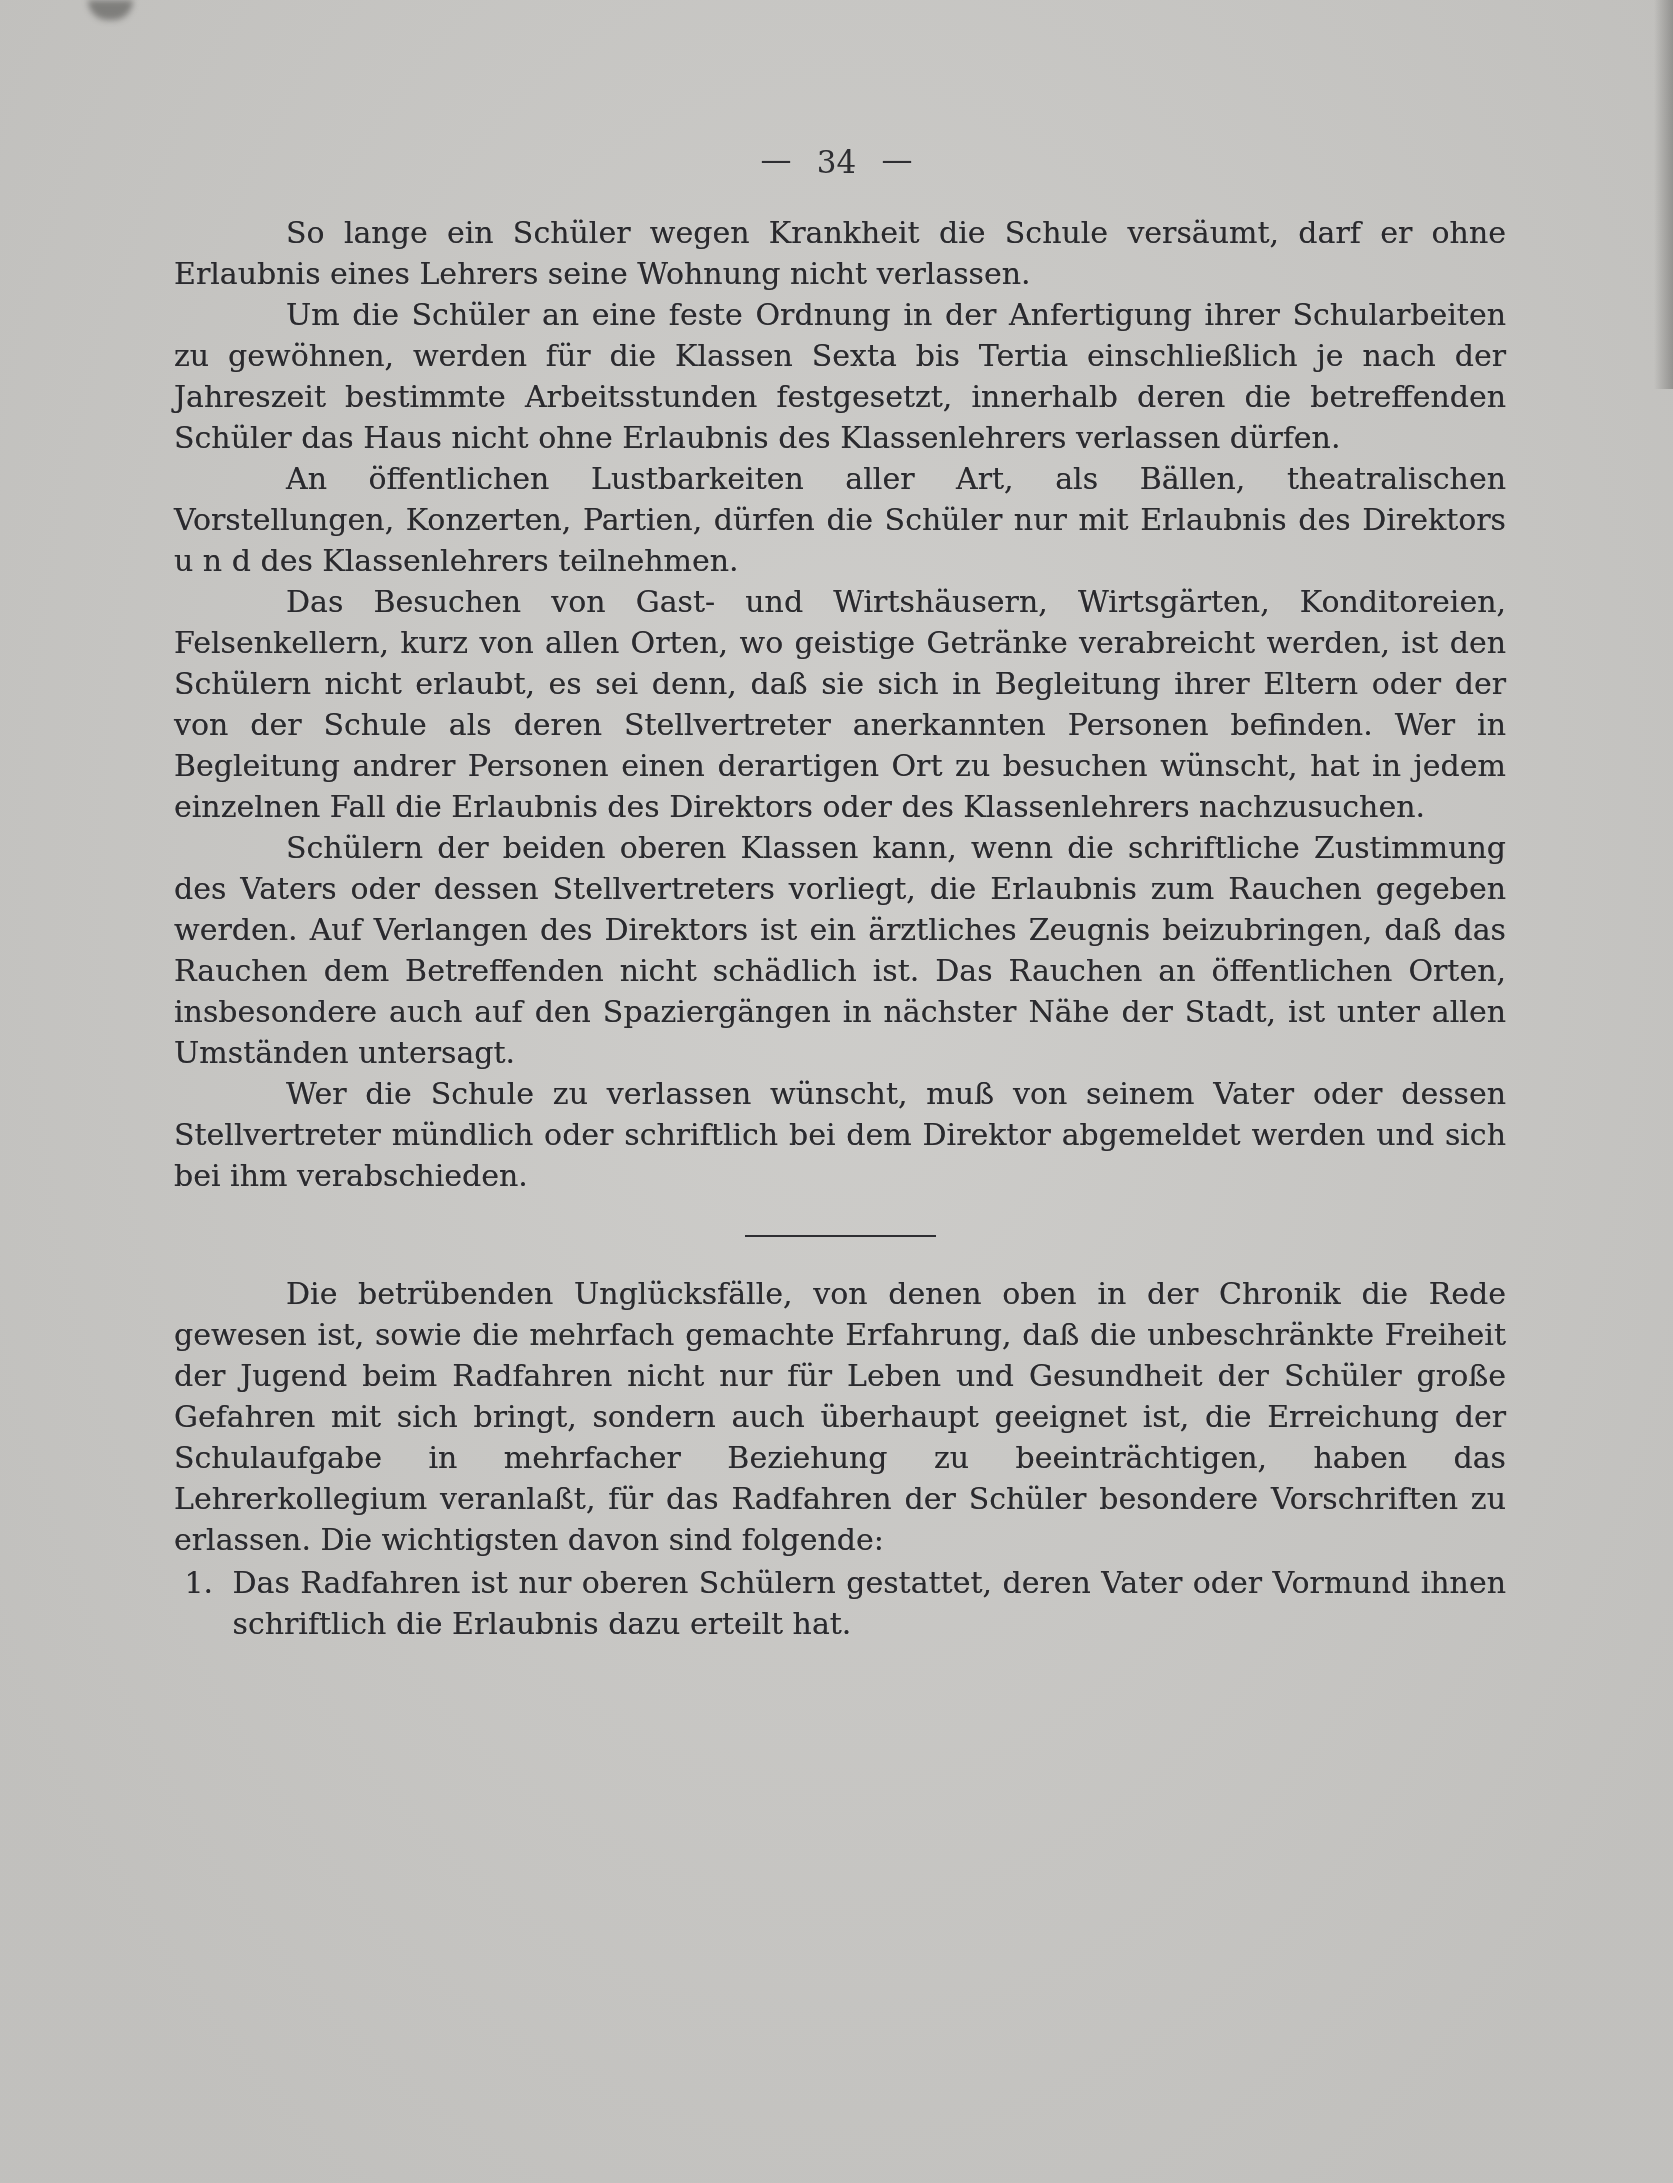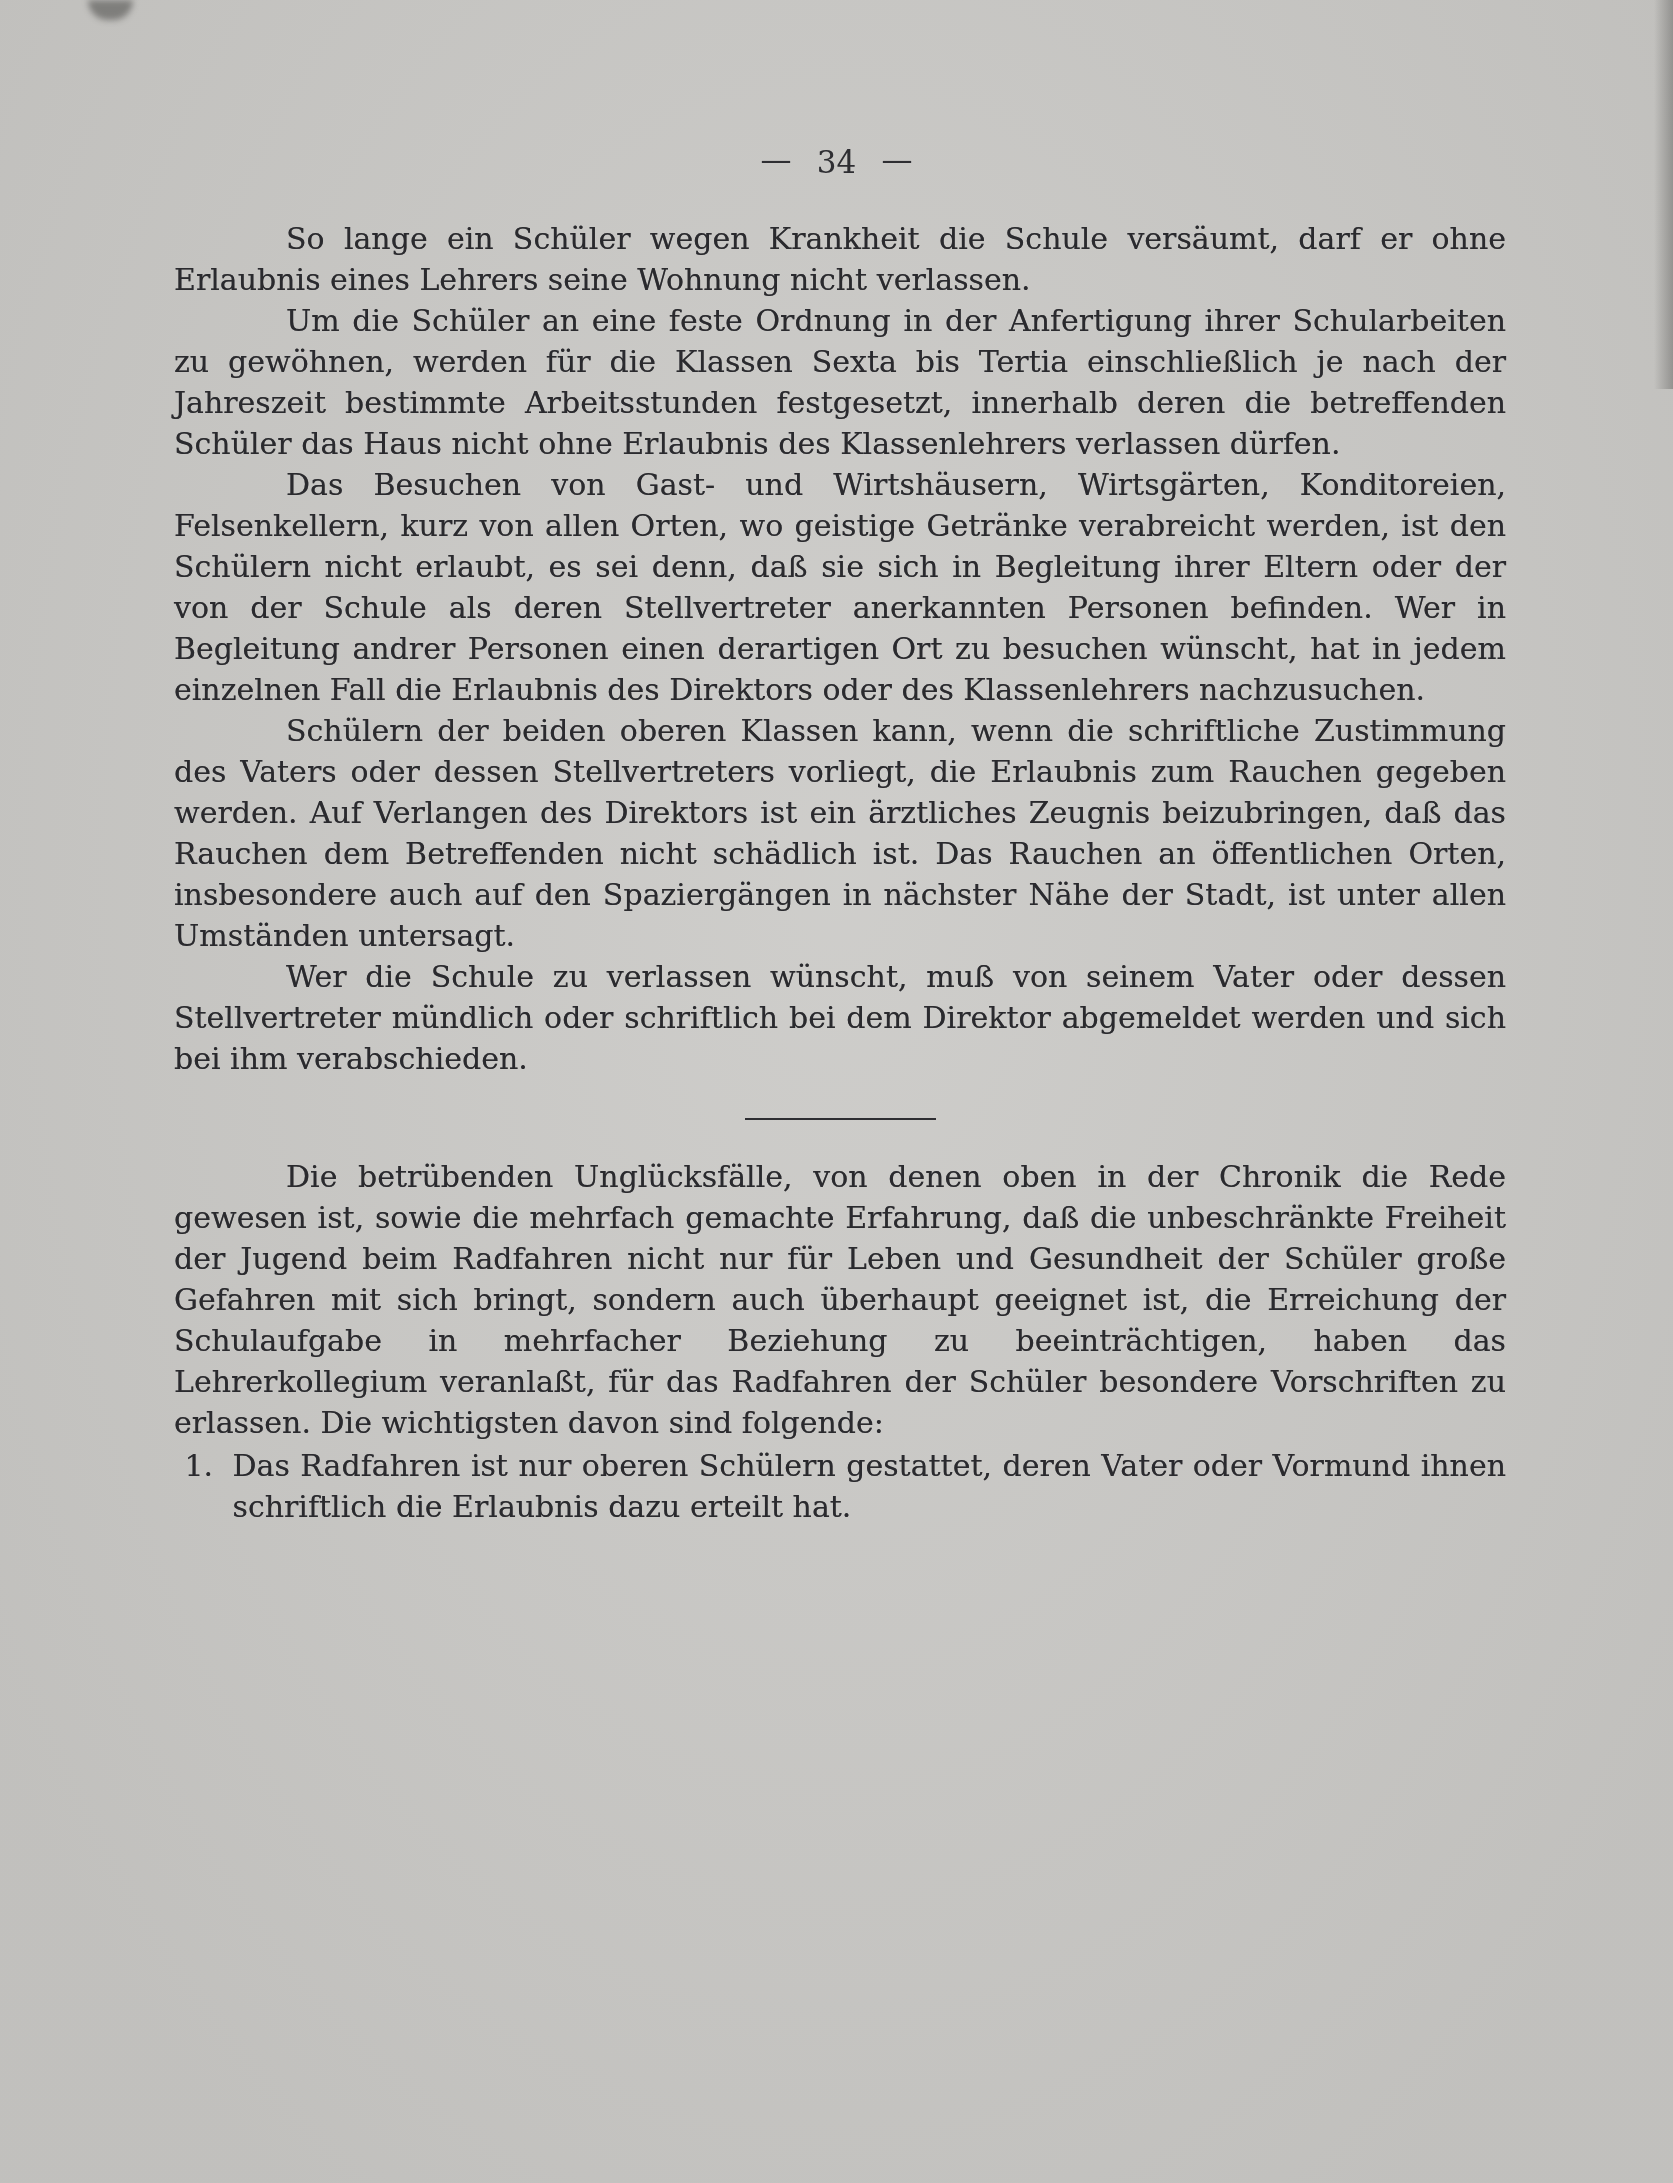--- a/index.html
+++ b/index.html
@@ -49,21 +49,21 @@
     color: #2e2e32;
   }
   .page-number .dash {
     display: inline-block;
     margin: 0 25.4px;
     transform: translateY(-3px);
   }
   .text-block {
     position: absolute;
     left: 174px;
-    top: 218px;
+    top: 212px;
     width: 1332px;
     font-size: 30px;
     line-height: 41px;
     text-align: justify;
     hyphens: auto;
     -webkit-hyphens: auto;
     text-shadow: 0 0 0.4px rgba(42,42,46,0.55);
   }
   .text-block p {
     margin: 0;
@@ -99,20 +99,21 @@
   <div class="scan-smudge-topleft"></div>
   <div class="scan-edge-right"></div>
 
   <div class="page-number">
     <span class="dash">—</span><span>34</span><span class="dash">—</span>
   </div>
 
   <div class="text-block">
     <p>So lange ein Schüler wegen Krankheit die Schule versäumt, darf er ohne Erlaubnis eines Lehrers seine Wohnung nicht verlassen.</p>
     <p>Um die Schüler an eine feste Ordnung in der Anfertigung ihrer Schularbeiten zu gewöhnen, werden für die Klassen Sexta bis Tertia einschließlich je nach der Jahreszeit bestimmte Arbeitsstunden festgesetzt, innerhalb deren die betreffenden Schüler das Haus nicht ohne Erlaubnis des Klassenlehrers verlassen dürfen.</p>
+    <p>An öffentlichen Lustbarkeiten aller Art, als Bällen, theatralischen Vorstellungen, Konzerten, Partien, dürfen die Schüler nur mit Erlaubnis des Direktors u n d des Klassenlehrers teilnehmen.</p>
     <p>Das Besuchen von Gast- und Wirtshäusern, Wirtsgärten, Konditoreien, Felsenkellern, kurz von allen Orten, wo geistige Getränke verabreicht werden, ist den Schülern nicht erlaubt, es sei denn, daß sie sich in Begleitung ihrer Eltern oder der von der Schule als deren Stellvertreter anerkannten Personen befinden.  Wer in Begleitung andrer Personen einen derartigen Ort zu besuchen wünscht, hat in jedem einzelnen Fall die Erlaubnis des Direktors oder des Klassenlehrers nachzusuchen.</p>
     <p>Schülern der beiden oberen Klassen kann, wenn die schriftliche Zustimmung des Vaters oder dessen Stellvertreters vorliegt, die Erlaubnis zum Rauchen gegeben werden. Auf Verlangen des Direktors ist ein ärztliches Zeugnis beizubringen, daß das Rauchen dem Betreffenden nicht schädlich ist.  Das Rauchen an öffentlichen Orten, insbesondere auch auf den Spaziergängen in nächster Nähe der Stadt, ist unter allen Umständen untersagt.</p>
     <p>Wer die Schule zu verlassen wünscht, muß von seinem Vater oder dessen Stellvertreter mündlich oder schriftlich bei dem Direktor abgemeldet werden und sich bei ihm verabschieden.</p>
 
     <div class="section-divider"></div>
 
     <p>Die betrübenden Unglücksfälle, von denen oben in der Chronik die Rede gewesen ist, sowie die mehrfach gemachte Erfahrung, daß die unbeschränkte Freiheit der Jugend beim Radfahren nicht nur für Leben und Gesundheit der Schüler große Gefahren mit sich bringt, sondern auch überhaupt geeignet ist, die Erreichung der Schulaufgabe in mehrfacher Beziehung zu beeinträchtigen, haben das Lehrerkollegium veranlaßt, für das Radfahren der Schüler besondere Vorschriften zu erlassen.  Die wichtigsten davon sind folgende:</p>
 
     <div class="numbered-list">
       <div class="list-item">

